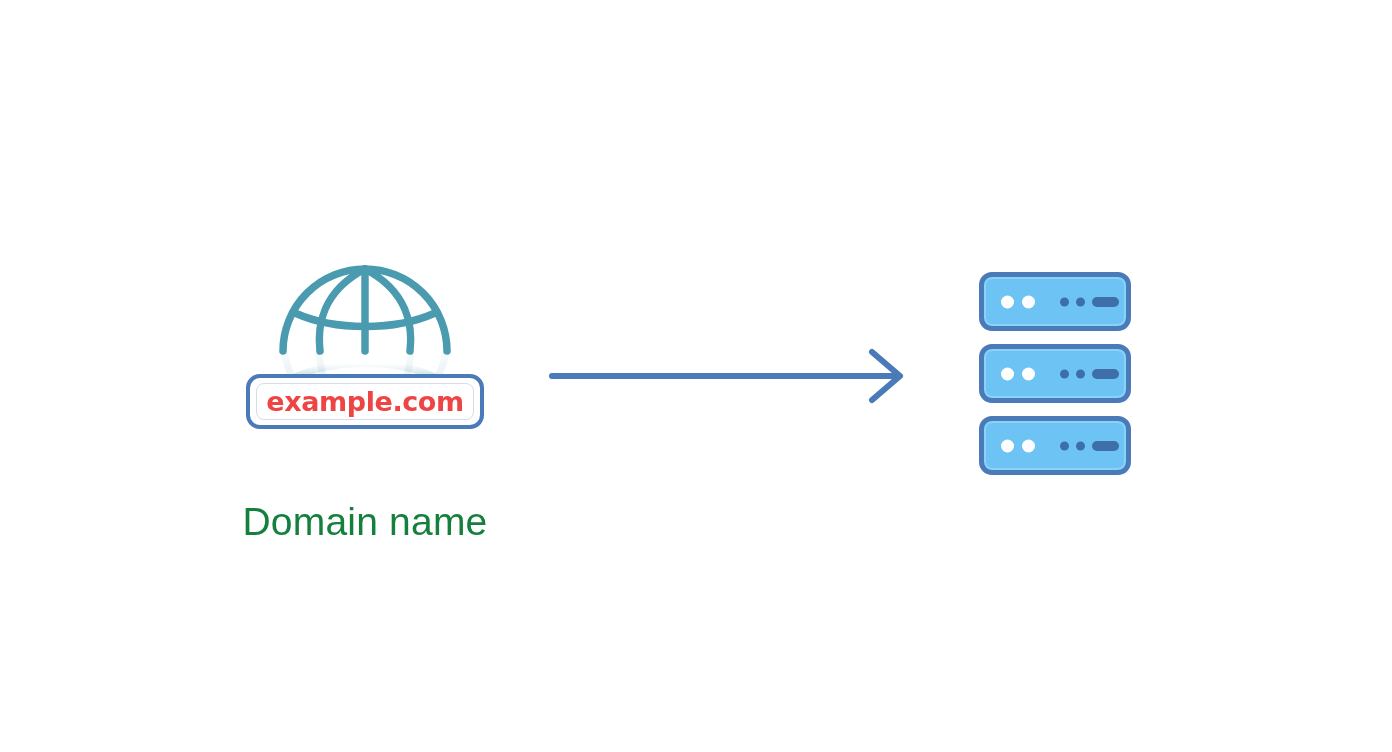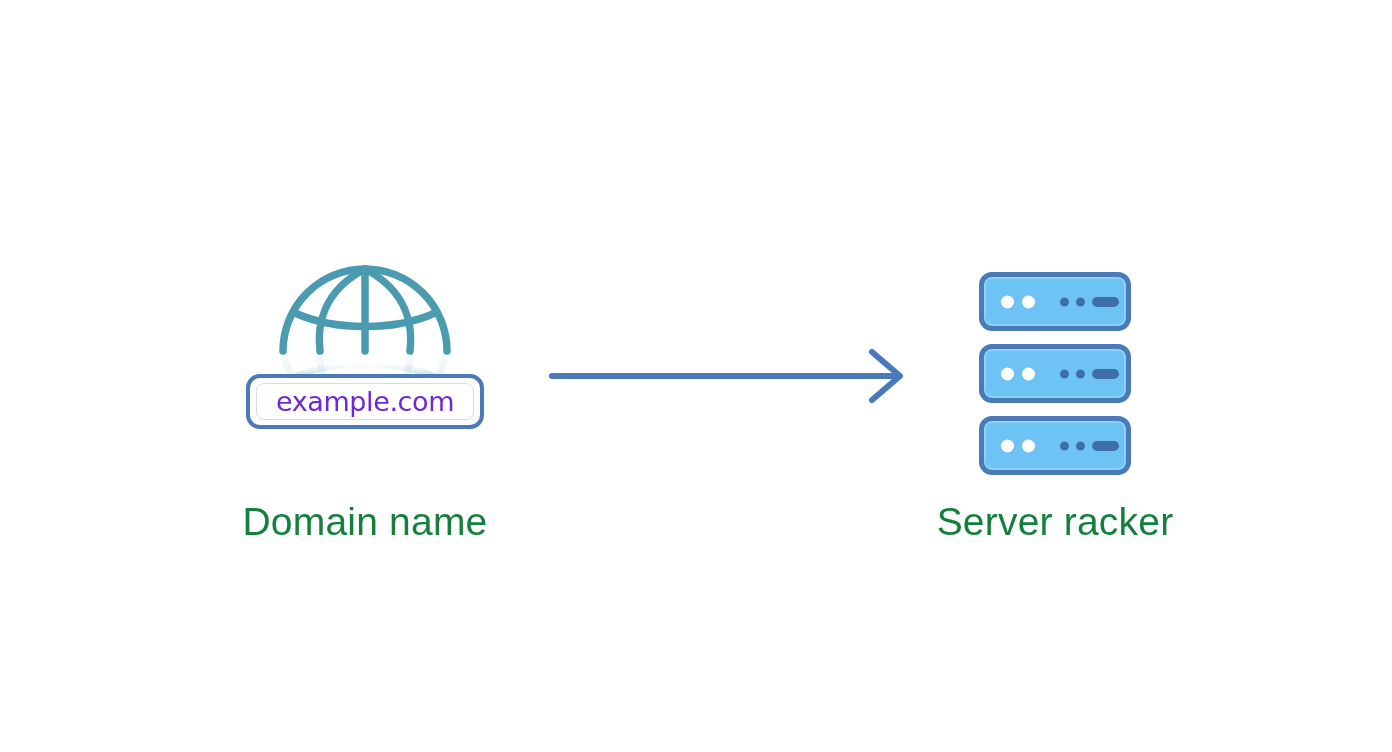--- a/index.html
+++ b/index.html
@@ -62,22 +62,22 @@
     border: 1.5px solid #d8dde4;
     border-radius: 8px;
     background: #ffffff;
     display: flex;
     align-items: center;
     justify-content: center;
   }
   .domain-text {
     font-family: "DejaVu Sans", sans-serif;
     font-size: 27px;
-    font-weight: normal;
-    color: #6d28d9;
+    font-weight: bold;
+    color: #ef4444;
     letter-spacing: -0.4px;
     white-space: nowrap;
   }
 
   .node-label {
     position: absolute;
     left: 0;
     width: 100%;
     top: 245px;
     text-align: center;
@@ -238,16 +238,15 @@
       <div class="server-unit">
         <span class="led led-a"></span>
         <span class="led led-b"></span>
         <span class="ind-dot ind-dot-a"></span>
         <span class="ind-dot ind-dot-b"></span>
         <span class="ind-bar"></span>
       </div>
 
     </div>
 
-    <div class="node-label">Server racker</div>
   </div>
 
 </div>
 
 </body></html>

